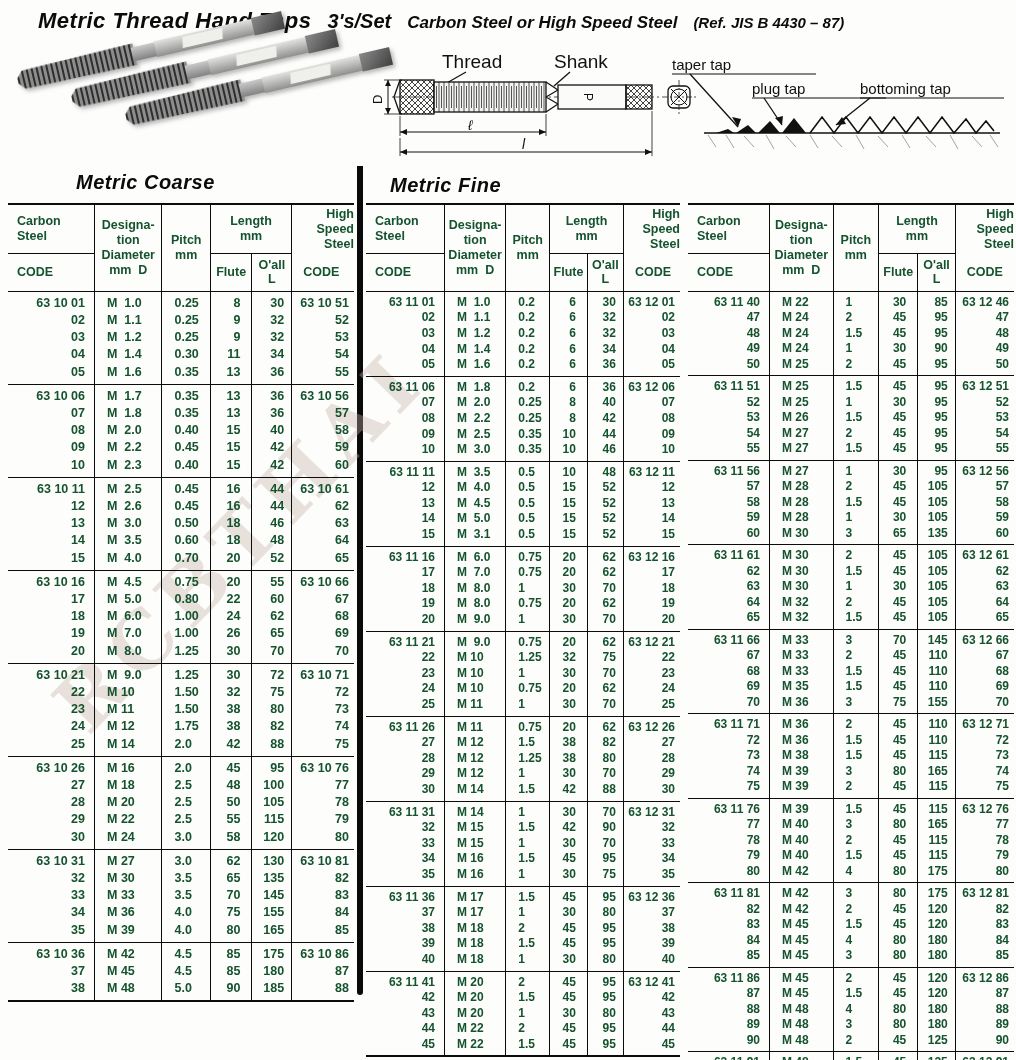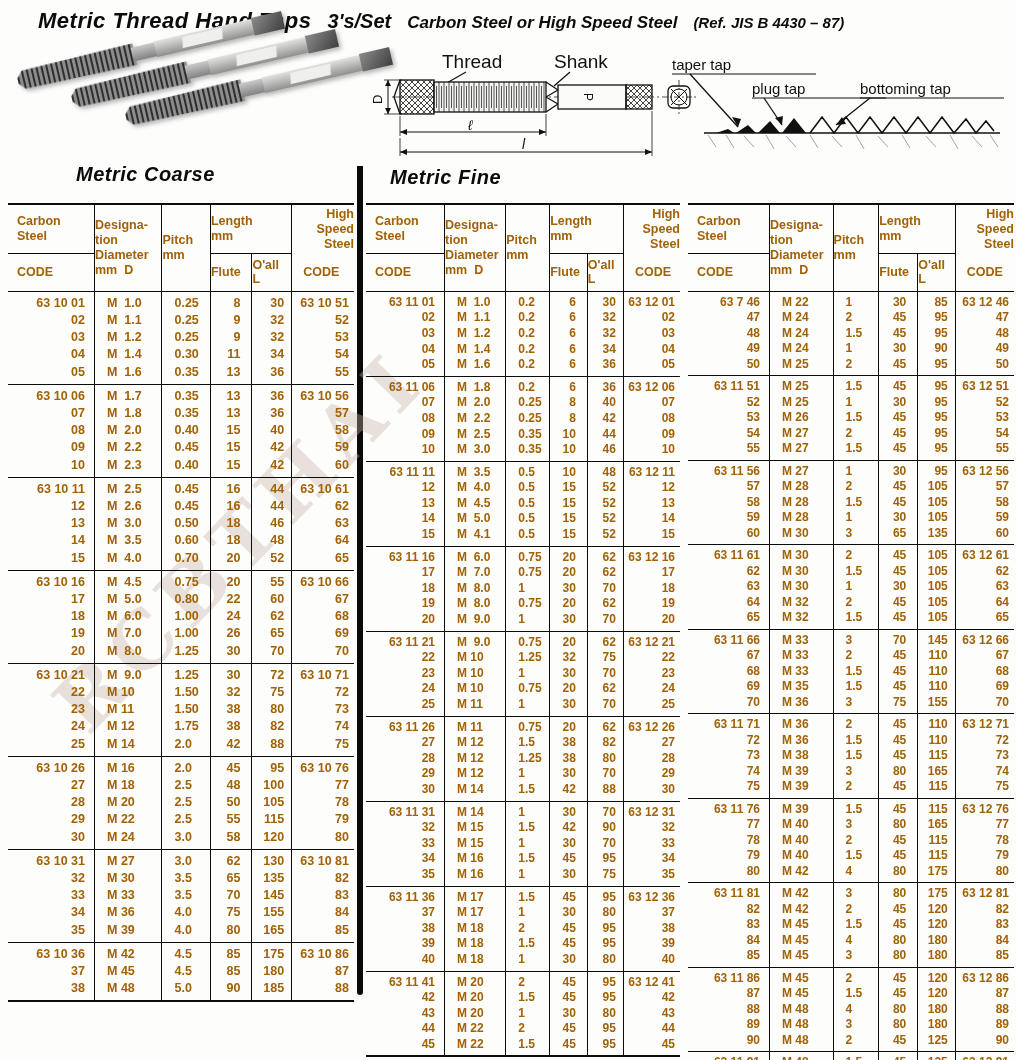--- a/index.html
+++ b/index.html
@@ -22,43 +22,43 @@
   .tap .shank{position:absolute;left:52%;top:12%;width:37%;height:76%;background:linear-gradient(#e2e2e0,#8f8f8d);}
   .tap .label{position:absolute;left:62%;top:24%;width:15%;height:50%;background:#efefec;transform:skewX(-10deg);}
   .tap .endsq{position:absolute;left:88.5%;top:10%;width:11.5%;height:80%;background:linear-gradient(135deg,#8a8a8a,#3f3f3f);}
   .tap1{left:4px;top:22px;}
   .tap2{left:58px;top:40px;}
   .tap3{left:112px;top:58px;}
   
   .fig{position:absolute;}
   svg text{font-family:"Liberation Sans",sans-serif;fill:#111;}
   
-  .sec-head{position:absolute;font-size:20px;font-weight:700;font-style:italic;letter-spacing:.5px;}
+  .sec-head{position:absolute;font-size:20px;font-weight:700;font-style:italic;letter-spacing:.5px;margin-top:8px;}
   #head-coarse{left:76px;top:163px;}
   #head-fine{left:390px;top:166px;}
   
   .divider{position:absolute;left:357px;top:166px;width:6px;height:829px;background:#0a0a0a;border-radius:0 0 3px 3px;}
   
   .watermark{position:absolute;left:6px;top:525px;width:410px;text-align:center;
      font-family:"DejaVu Serif",serif;font-size:78px;font-weight:700;letter-spacing:10px;
      color:rgba(196,176,166,.38);transform:rotate(-46deg);pointer-events:none;}
   
   .twrap{position:absolute;}
   #table-coarse{left:8px;top:203px;width:346px;}
   #table-fine1{left:366px;top:203px;width:314px;}
   #table-fine2{left:688px;top:203px;width:326px;}
-  .cat-table{border-collapse:collapse;width:100%;table-layout:fixed;color:#a16207;}
+  .cat-table{border-collapse:collapse;width:100%;table-layout:fixed;color:#14532d;}
   .cat-table col.co1{width:25%;} .cat-table col.co2{width:19.5%;} .cat-table col.co3{width:14%;}
   .cat-table col.co4{width:12%;} .cat-table col.co5{width:11.5%;} .cat-table col.co6{width:18%;}
   .cat-table th{font-weight:700;font-size:12.5px;line-height:1.18;white-space:pre;vertical-align:middle;padding:2px 0;}
   .cat-table thead tr:first-child th{border-top:2px solid #0c0c0c;}
   .bl{border-left:1.5px solid #0c0c0c;}
   .hb{border-bottom:1.5px solid #0c0c0c;}
   th.h-carbon{text-align:left;padding-left:9px;height:42px;}
-  th.h-desig,th.h-pitch,th.h-length,th.h-flute,th.h-oall{text-align:left;margin-left:43px;}
+  th.h-desig,th.h-pitch,th.h-length,th.h-flute,th.h-oall{text-align:center;margin-left:43px;}
   th.h-hss{text-align:right;padding-left:8px;}
   th.h-code{text-align:left;padding-left:9px;height:33px;}
   th.h-code2{text-align:left;padding-left:11px;}
   .cat-table td{font-weight:700;vertical-align:middle;}
   #table-coarse td{font-size:12.5px;line-height:15.2px;}
   #table-fine1 td{font-size:12px;line-height:13.6px;}
   #table-fine2 td{font-size:12px;line-height:13.5px;}
   td.c-code{text-align:right;padding-right:9px;}
   td.c-desig{text-align:left;padding-left:12px;white-space:pre;}
   td.c-pitch{text-align:left;padding-left:12px;}
@@ -707,21 +707,21 @@
           <tr>
             <td class="c-code">14</td>
             <td class="c-desig bl">M  5.0</td>
             <td class="c-pitch bl">0.5</td>
             <td class="c-flute bl">15</td>
             <td class="c-oall bl">52</td>
             <td class="c-hss bl">14</td>
           </tr>
           <tr>
             <td class="c-code">15</td>
-            <td class="c-desig bl">M  4.1</td>
+            <td class="c-desig bl">M  3.1</td>
             <td class="c-pitch bl">0.5</td>
             <td class="c-flute bl">15</td>
             <td class="c-oall bl">52</td>
             <td class="c-hss bl">15</td>
           </tr>
         </tbody>
         <tbody class="group">
           <tr>
             <td class="c-code">63 11 16</td>
             <td class="c-desig bl">M  6.0</td>
@@ -1004,21 +1004,21 @@
           <tr>
             <th class="h-code">CODE</th>
             <th class="h-flute bl">Flute</th>
             <th class="h-oall bl">O'all
 L</th>
             <th class="h-code2 bl">CODE</th>
           </tr>
         </thead>
         <tbody class="group">
           <tr>
-            <td class="c-code">63 7 46</td>
+            <td class="c-code">63 11 40</td>
             <td class="c-desig bl">M 22</td>
             <td class="c-pitch bl">1</td>
             <td class="c-flute bl">30</td>
             <td class="c-oall bl">85</td>
             <td class="c-hss bl">63 12 46</td>
           </tr>
           <tr>
             <td class="c-code">47</td>
             <td class="c-desig bl">M 24</td>
             <td class="c-pitch bl">2</td>

